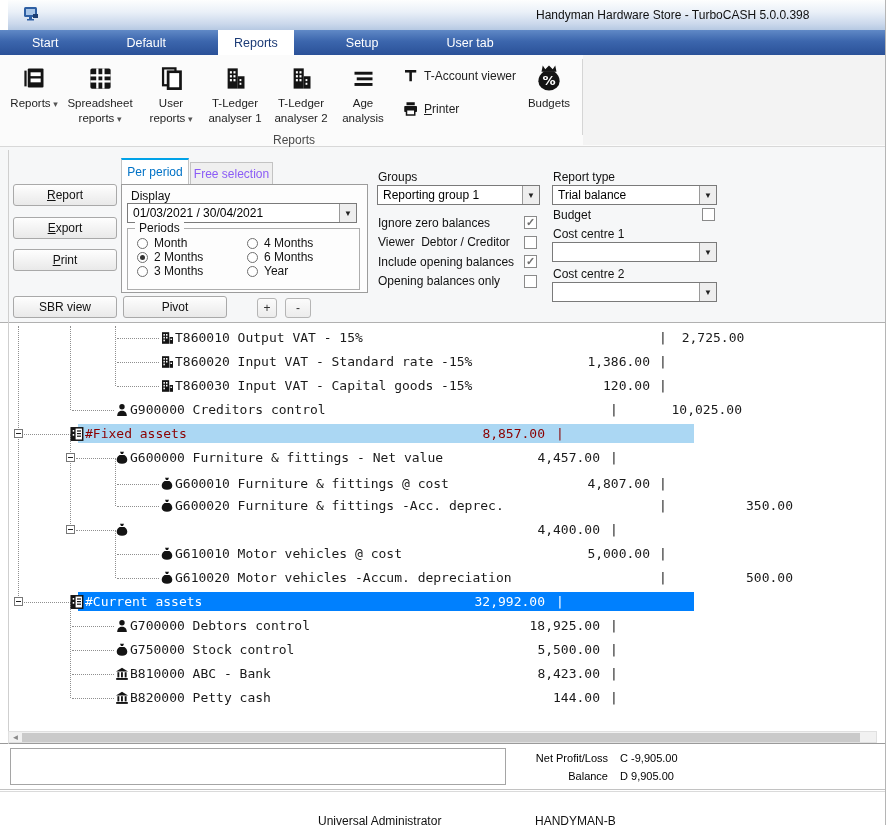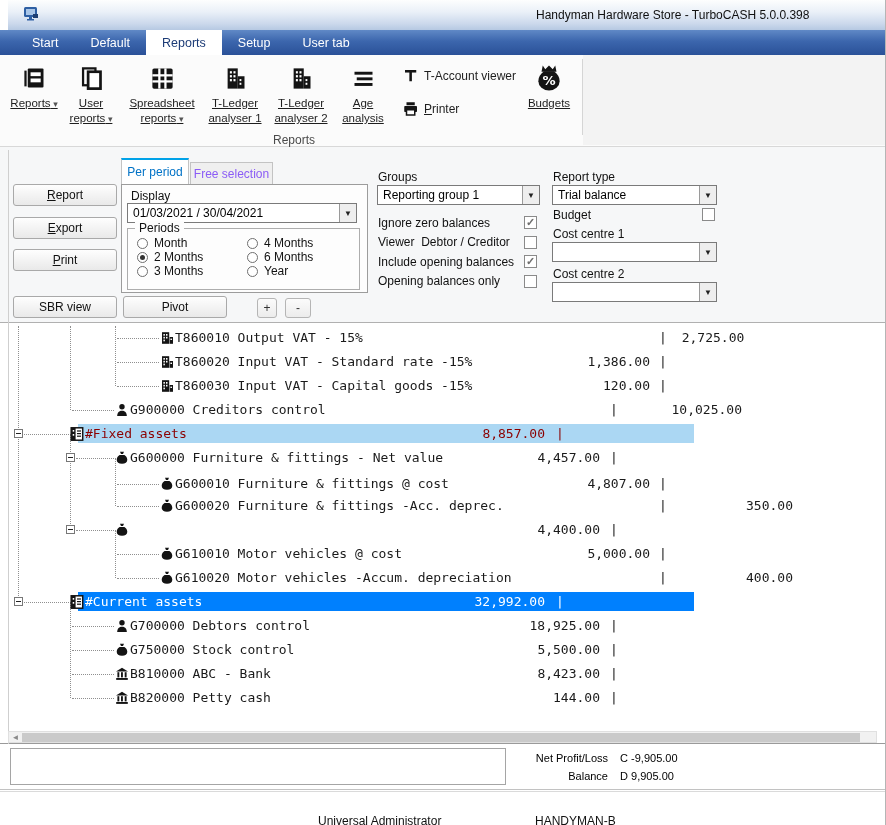--- a/index.html
+++ b/index.html
@@ -8,31 +8,31 @@
   .window *{box-sizing:border-box;}
 
   
   .titlebar{position:absolute;top:0;left:8px;right:0;height:30px;
     background:linear-gradient(180deg,#fdfefe 0%,#eaf0f8 40%,#ccd9ec 78%,#b6c9e2 100%);}
   .app-icon{position:absolute;left:14px;top:5px;width:18px;height:18px;}
   .title-text{position:absolute;left:528px;top:8px;font-size:12px;color:#101010;white-space:nowrap;}
 
   
   .mtabs{position:absolute;top:30px;left:0;right:0;height:25px;display:flex;padding-left:16px;
-    background:linear-gradient(180deg,#6089c6 0%,#3c66ad 45%,#2a5198 100%);}
+    background:linear-gradient(180deg,#6089c6 0%,#3c66ad 45%,#2a5198 100%);gap:36px;}
   .mtab{color:#fff;font-size:12.5px;display:flex;align-items:center;padding:0 16px;cursor:default;}
   .mtab.active{background:#fff;color:#1c3b76;}
 
   
   .ribbon{position:absolute;top:55px;left:0;right:0;height:92px;background:#fbfbfb;border-bottom:1px solid #d8d8d8;}
   .ribbon-right{position:absolute;left:583px;top:0;right:0;bottom:1px;background:#f3f3f3;}
   .rb-items{position:absolute;left:8px;top:3px;display:flex;}
   .rb-item{text-align:center;padding-top:2px;}
   .rb-icon{height:36px;display:flex;align-items:center;justify-content:center;}
-  .rb-label{font-size:11.5px;color:#1e1e1e;line-height:1.3;text-decoration:underline;}
+  .rb-label{font-size:11.5px;color:#1e1e1e;line-height:1.3;}
   .dd{font-size:9px;color:#555;}
   .rb-side{position:absolute;left:402px;top:10px;}
   .rb-srow{display:flex;align-items:center;height:22px;margin-bottom:11px;}
   .rb-srow .rb-sicon{width:22px;display:flex;align-items:center;}
   .rb-srow .rb-slabel{font-size:12px;color:#1e1e1e;white-space:nowrap;}
   .rb-budgets{position:absolute;left:520px;top:3px;width:58px;text-align:center;padding-top:2px;}
   .rb-div{position:absolute;left:582px;top:4px;height:76px;width:1px;background:#d5d5d5;}
   .rb-group-label{position:absolute;left:228px;top:78px;width:132px;text-align:center;font-size:12px;color:#4a4a4a;}
 
   
@@ -137,40 +137,40 @@
           <div class="rb-icon">
             <svg width="27" height="27" viewBox="0 0 24 24">
               <rect x="3" y="5" width="2" height="14" fill="#141414"></rect>
               <rect x="6" y="3" width="14" height="17" rx="1" fill="#141414"></rect>
               <rect x="8.5" y="6.5" width="9" height="3.4" fill="#fff"></rect>
               <rect x="8.5" y="12" width="9" height="3.4" fill="#fff"></rect>
             </svg>
           </div>
           <div class="rb-label">Reports<span class="dd"> ▾</span></div>
         </div>
-        <div class="rb-item" style="width: 62px;">
-          <div class="rb-icon">
-            <svg width="27" height="27" viewBox="0 0 24 24">
-              <rect x="4.5" y="3" width="11" height="15" fill="none" stroke="#141414" stroke-width="2"></rect>
-              <rect x="9" y="6" width="11" height="15" fill="#fff" stroke="#141414" stroke-width="2.4"></rect>
-            </svg>
-          </div>
-          <div class="rb-label">User reports<span class="dd"> ▾</span></div>
-        </div>
         <div class="rb-item" style="width: 80px;">
           <div class="rb-icon">
             <svg width="27" height="27" viewBox="0 0 24 24">
               <rect x="3" y="3" width="18" height="18" rx="1.5" fill="#141414"></rect>
               <rect x="8.2" y="3" width="2" height="18" fill="#fff"></rect>
               <rect x="13.6" y="3" width="2" height="18" fill="#fff"></rect>
               <rect x="3" y="8.2" width="18" height="2" fill="#fff"></rect>
               <rect x="3" y="13.6" width="18" height="2" fill="#fff"></rect>
             </svg>
           </div>
           <div class="rb-label">Spreadsheet reports<span class="dd"> ▾</span></div>
+        </div>
+        <div class="rb-item" style="width: 62px;">
+          <div class="rb-icon">
+            <svg width="27" height="27" viewBox="0 0 24 24">
+              <rect x="4.5" y="3" width="11" height="15" fill="none" stroke="#141414" stroke-width="2"></rect>
+              <rect x="9" y="6" width="11" height="15" fill="#fff" stroke="#141414" stroke-width="2.4"></rect>
+            </svg>
+          </div>
+          <div class="rb-label">User reports<span class="dd"> ▾</span></div>
         </div>
         <div class="rb-item" style="width: 66px;">
           <div class="rb-icon">
             <svg width="27" height="27" viewBox="0 0 24 24">
               <rect x="5" y="3" width="9" height="18" fill="#141414"></rect>
               <rect x="7" y="5.5" width="1.8" height="2" fill="#fff"></rect>
               <rect x="10.2" y="5.5" width="1.8" height="2" fill="#fff"></rect>
               <rect x="7" y="9" width="1.8" height="2" fill="#fff"></rect>
               <rect x="10.2" y="9" width="1.8" height="2" fill="#fff"></rect>
               <rect x="7" y="12.5" width="1.8" height="2" fill="#fff"></rect>
@@ -481,21 +481,21 @@
       </div>
       <div class="trow" style="top: 243px;">
         <div class="conn" style="left: 117px; width: 42px;"></div>
         <div class="ticon" style="left: 160px;"><svg width="14" height="14" viewBox="0 0 14 14">
             <path d="M5 0.8 h4 l-1.1 2.4 c2.8 0.9 4.4 3 4.4 5.5 0 2.6-2 4.1-5.3 4.1 s-5.3-1.5-5.3-4.1 c0-2.5 1.6-4.6 4.4-5.5 z" fill="#141414"></path>
             <rect x="4.6" y="3" width="4.8" height="1" fill="#fff"></rect>
           </svg></div>
         <div class="tlabel" style="left: 175px;">G610020 Motor vehicles -Accum. depreciation</div>
         <div class="tnum" style="left: 490px;"></div>
         <div class="tpipe" style="left: 659px;">|</div>
-        <div class="tnum" style="left: 633px;">400.00</div>
+        <div class="tnum" style="left: 633px;">500.00</div>
       </div>
       <div class="trow group-selected" style="top: 267px;">
         <div class="hl"></div>
         <div class="exp" style="left: 14px;">
           <i></i>
         </div>
         <div class="conn" style="left: 24px; width: 45px;"></div>
         <div class="ticon" style="left: 70px;"><svg width="14" height="14" viewBox="0 0 14 14">
             <rect x="1.2" y="0.8" width="11.5" height="12.4" fill="#fff" stroke="#141414" stroke-width="1.5"></rect>
             <rect x="1.2" y="0.8" width="4.4" height="12.4" fill="#141414"></rect>

